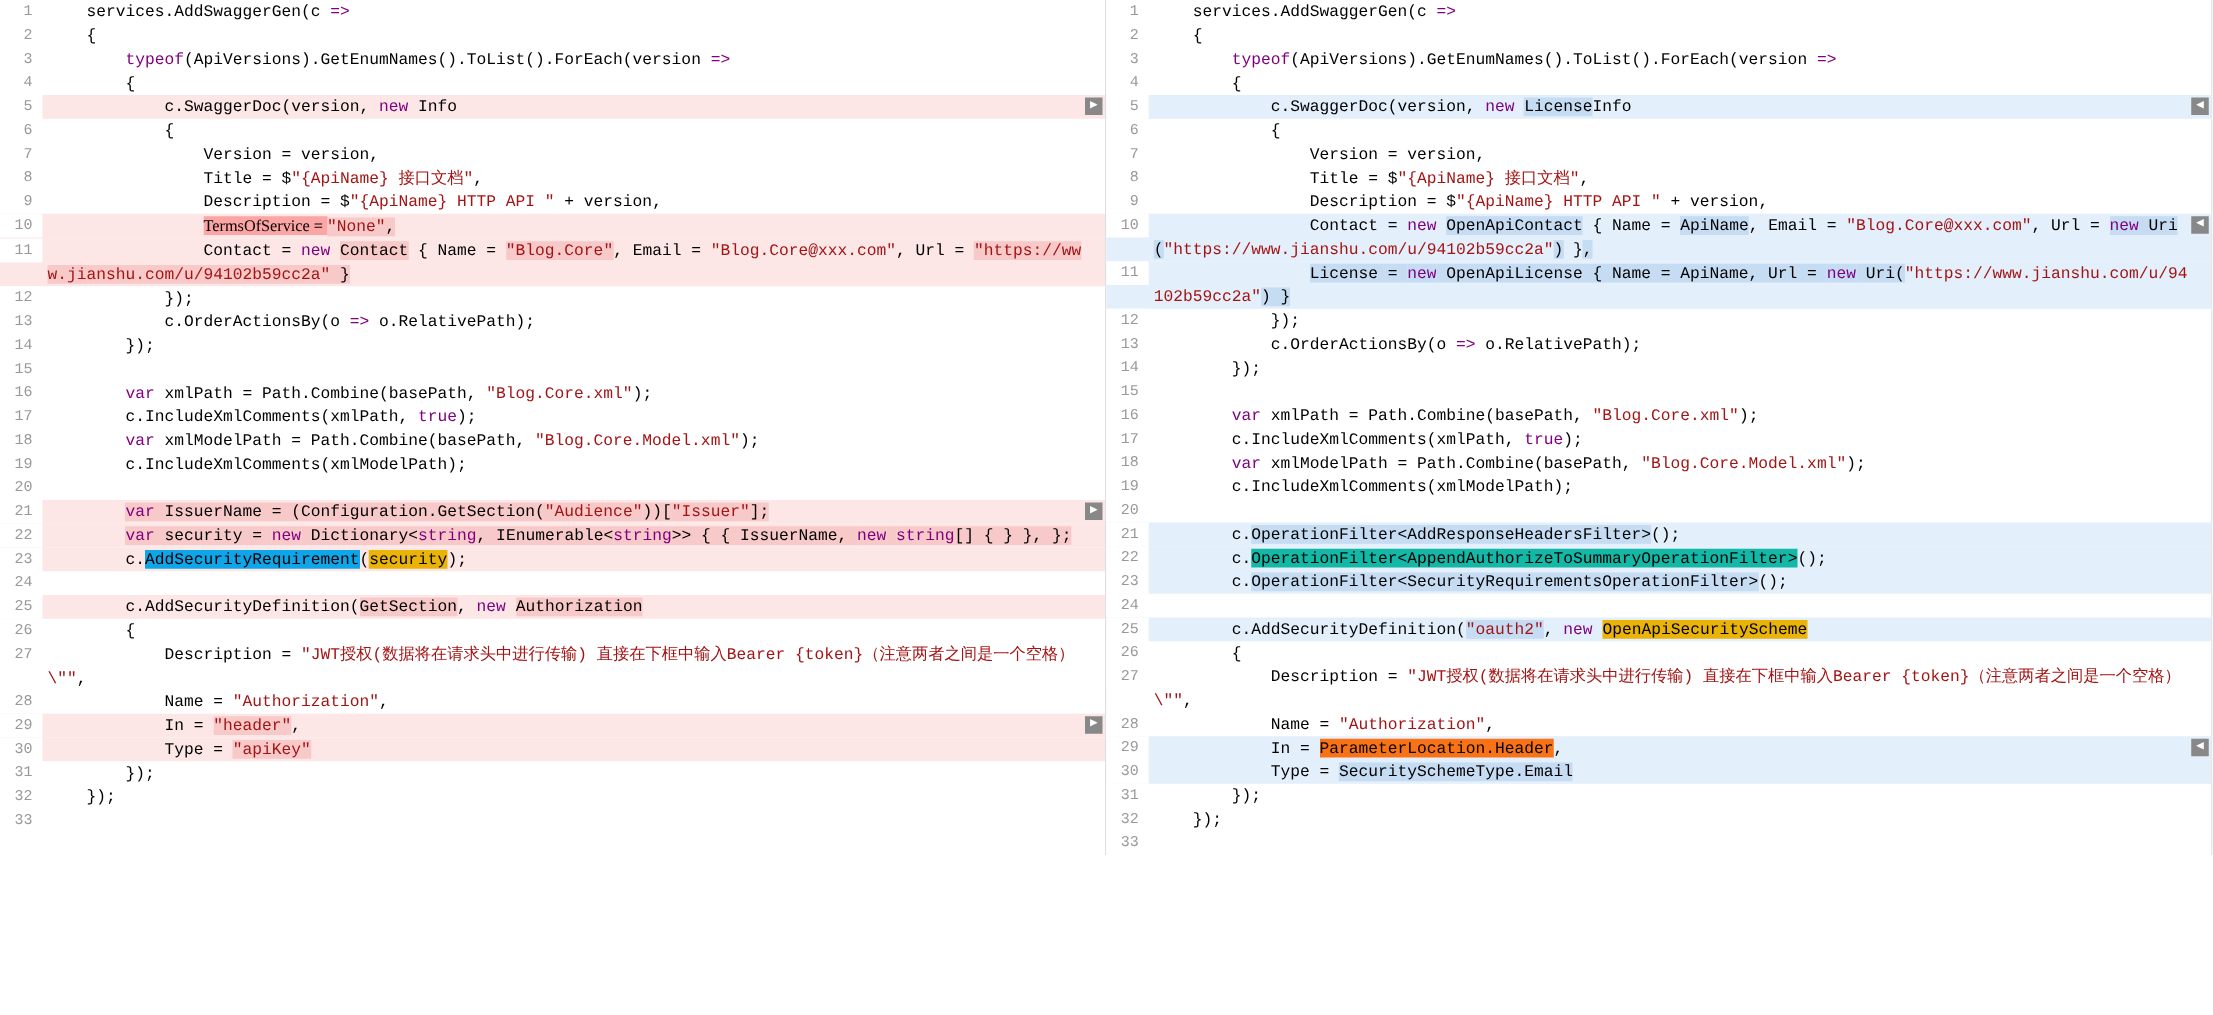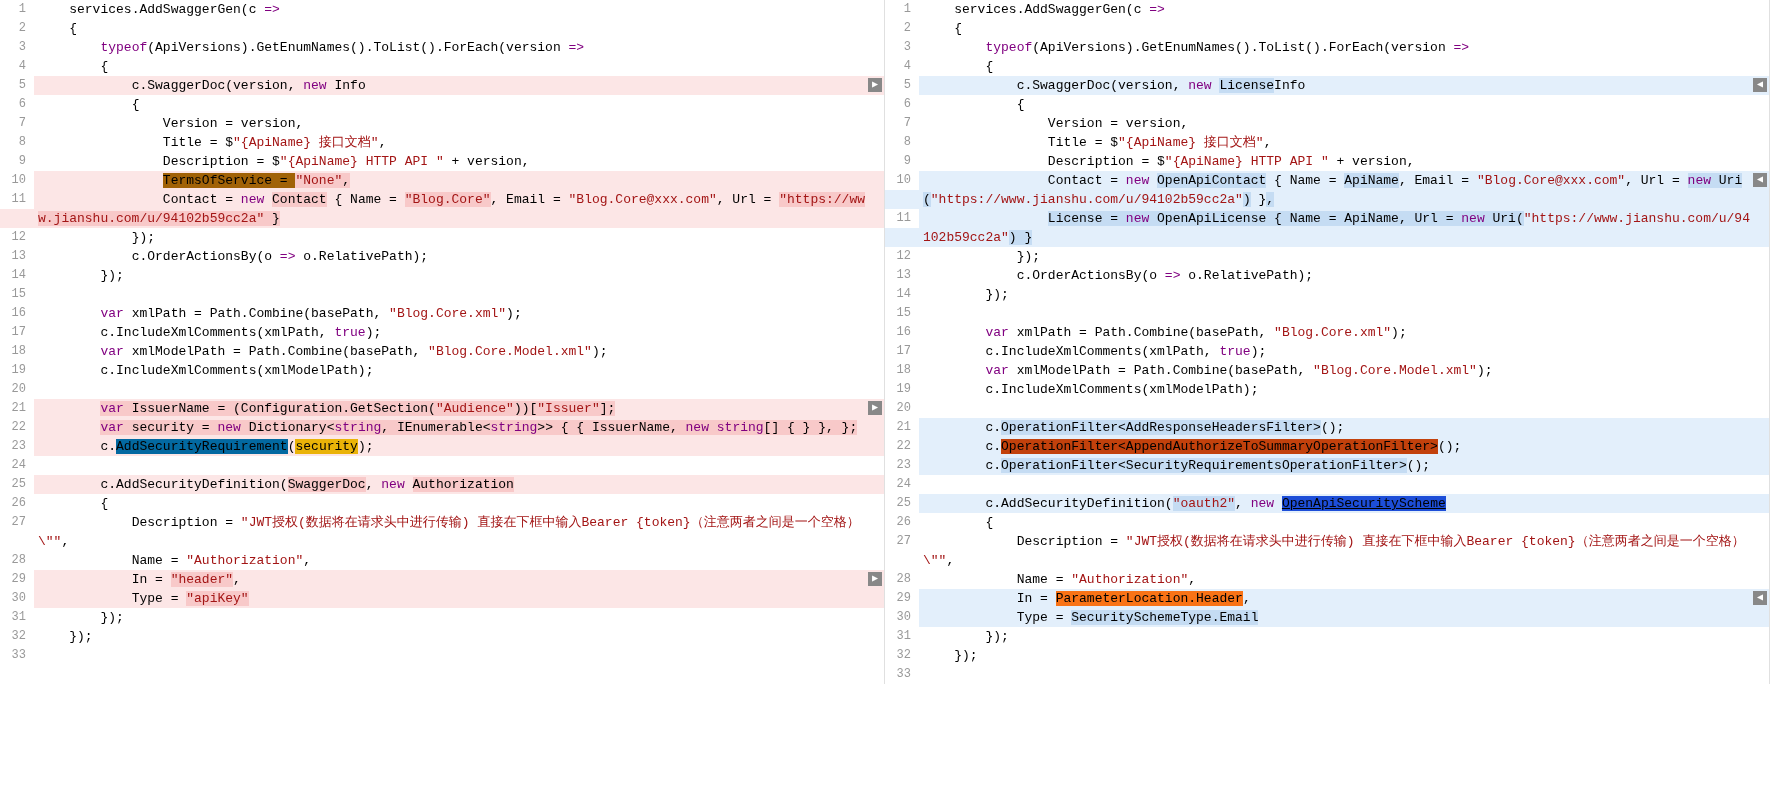--- a/index.html
+++ b/index.html
@@ -101,21 +101,21 @@
       <div class="code-line">
         <div class="line-number">8</div>
         <div class="line-content"><span>                Title = $</span><span style="color: rgb(163, 21, 21);">"{ApiName} 接口文档"</span><span>,</span></div>
       </div>
       <div class="code-line">
         <div class="line-number">9</div>
         <div class="line-content"><span>                Description = $</span><span style="color: rgb(163, 21, 21);">"{ApiName} HTTP API "</span><span> + version,</span></div>
       </div>
       <div class="code-line hl-red">
         <div class="line-number">10</div>
-        <div class="line-content"><span>                </span><span style="background: #a16207;">TermsOfService = </span><span style="background: rgb(248, 201, 201); color: rgb(163, 21, 21);">"None"</span><span style="background: rgb(248, 201, 201);">,</span></div>
+        <div class="line-content"><span>                </span><span style="background: #fca5a5; font-family: Liberation Serif, serif;">TermsOfService = </span><span style="background: rgb(248, 201, 201); color: rgb(163, 21, 21);">"None"</span><span style="background: rgb(248, 201, 201);">,</span></div>
       </div>
       <div class="code-line hl-red">
         <div class="line-number">11</div>
         <div class="line-content"><span>                Contact = </span><span style="color: rgb(128, 0, 128);">new</span><span> </span><span style="background: rgb(248, 201, 201);">Contact</span><span> { Name = </span><span style="background: rgb(248, 201, 201); color: rgb(163, 21, 21);">"Blog.Core"</span><span>, Email = </span><span style="color: rgb(163, 21, 21);">"Blog.Core@xxx.com"</span><span>, Url = </span><span style="background: rgb(248, 201, 201); color: rgb(163, 21, 21);">"https://www.jianshu.com/u/94102b59cc2a"</span><span style="background: rgb(248, 201, 201);"> }</span></div>
       </div>
       <div class="code-line">
         <div class="line-number">12</div>
         <div class="line-content"><span>            });</span></div>
       </div>
       <div class="code-line">
@@ -154,29 +154,29 @@
         <div class="line-number">21</div>
         <div class="line-content"><span>        </span><span style="background: rgb(248, 201, 201); color: rgb(128, 0, 128);">var</span><span style="background: rgb(248, 201, 201);"> IssuerName = (Configuration.GetSection(</span><span style="background: rgb(248, 201, 201); color: rgb(163, 21, 21);">"Audience"</span><span style="background: rgb(248, 201, 201);">))[</span><span style="background: rgb(248, 201, 201); color: rgb(163, 21, 21);">"Issuer"</span><span style="background: rgb(248, 201, 201);">];</span></div>
         <div class="marker">▶</div>
       </div>
       <div class="code-line hl-red">
         <div class="line-number">22</div>
         <div class="line-content"><span>        </span><span style="background: rgb(248, 201, 201); color: rgb(128, 0, 128);">var</span><span style="background: rgb(248, 201, 201);"> security = </span><span style="background: rgb(248, 201, 201); color: rgb(128, 0, 128);">new</span><span style="background: rgb(248, 201, 201);"> Dictionary&lt;</span><span style="background: rgb(248, 201, 201); color: rgb(128, 0, 128);">string</span><span style="background: rgb(248, 201, 201);">, IEnumerable&lt;</span><span style="background: rgb(248, 201, 201); color: rgb(128, 0, 128);">string</span><span style="background: rgb(248, 201, 201);">&gt;&gt; { { IssuerName, </span><span style="background: rgb(248, 201, 201); color: rgb(128, 0, 128);">new</span><span style="background: rgb(248, 201, 201);"> </span><span style="background: rgb(248, 201, 201); color: rgb(128, 0, 128);">string</span><span style="background: rgb(248, 201, 201);">[] { } }, };</span></div>
       </div>
       <div class="code-line hl-red">
         <div class="line-number">23</div>
-        <div class="line-content"><span>        c.</span><span style="background: #0369a1;">AddSecurityRequirement</span><span>(</span><span style="background: #eab308;">security</span><span>);</span></div>
+        <div class="line-content"><span>        c.</span><span style="background: #0ea5e9;">AddSecurityRequirement</span><span>(</span><span style="background: #eab308;">security</span><span>);</span></div>
       </div>
       <div class="code-line">
         <div class="line-number">24</div>
         <div class="line-content"><span></span></div>
       </div>
       <div class="code-line hl-red">
         <div class="line-number">25</div>
-        <div class="line-content"><span>        c.AddSecurityDefinition(</span><span style="background: rgb(248, 201, 201);">SwaggerDoc</span><span>, </span><span style="color: rgb(128, 0, 128);">new</span><span> </span><span style="background: rgb(248, 201, 201);">Authorization</span></div>
+        <div class="line-content"><span>        c.AddSecurityDefinition(</span><span style="background: rgb(248, 201, 201);">GetSection</span><span>, </span><span style="color: rgb(128, 0, 128);">new</span><span> </span><span style="background: rgb(248, 201, 201);">Authorization</span></div>
       </div>
       <div class="code-line">
         <div class="line-number">26</div>
         <div class="line-content"><span>        {</span></div>
       </div>
       <div class="code-line">
         <div class="line-number">27</div>
         <div class="line-content"><span>            Description = </span><span style="color: rgb(163, 21, 21);">"JWT授权(数据将在请求头中进行传输) 直接在下框中输入Bearer {token}（注意两者之间是一个空格）\""</span><span>,</span></div>
       </div>
       <div class="code-line">
@@ -287,33 +287,33 @@
       <div class="code-line">
         <div class="line-number">20</div>
         <div class="line-content"><span></span></div>
       </div>
       <div class="code-line hl-blue">
         <div class="line-number">21</div>
         <div class="line-content"><span>        c.</span><span style="background: rgb(197, 220, 243);">OperationFilter&lt;AddResponseHeadersFilter&gt;</span><span>();</span></div>
       </div>
       <div class="code-line hl-blue">
         <div class="line-number">22</div>
-        <div class="line-content"><span>        c.</span><span style="background: #c2410c;">OperationFilter&lt;AppendAuthorizeToSummaryOperationFilter&gt;</span><span>();</span></div>
+        <div class="line-content"><span>        c.</span><span style="background: #14b8a6;">OperationFilter&lt;AppendAuthorizeToSummaryOperationFilter&gt;</span><span>();</span></div>
       </div>
       <div class="code-line hl-blue">
         <div class="line-number">23</div>
         <div class="line-content"><span>        c.</span><span style="background: rgb(197, 220, 243);">OperationFilter&lt;SecurityRequirementsOperationFilter&gt;</span><span>();</span></div>
       </div>
       <div class="code-line">
         <div class="line-number">24</div>
         <div class="line-content"><span></span></div>
       </div>
       <div class="code-line hl-blue">
         <div class="line-number">25</div>
-        <div class="line-content"><span>        c.AddSecurityDefinition(</span><span style="background: rgb(197, 220, 243); color: rgb(163, 21, 21);">"oauth2"</span><span>, </span><span style="color: rgb(128, 0, 128);">new</span><span> </span><span style="background: #1d4ed8; text-decoration: underline;">OpenApiSecurityScheme</span></div>
+        <div class="line-content"><span>        c.AddSecurityDefinition(</span><span style="background: rgb(197, 220, 243); color: rgb(163, 21, 21);">"oauth2"</span><span>, </span><span style="color: rgb(128, 0, 128);">new</span><span> </span><span style="background: #eab308;">OpenApiSecurityScheme</span></div>
       </div>
       <div class="code-line">
         <div class="line-number">26</div>
         <div class="line-content"><span>        {</span></div>
       </div>
       <div class="code-line">
         <div class="line-number">27</div>
         <div class="line-content"><span>            Description = </span><span style="color: rgb(163, 21, 21);">"JWT授权(数据将在请求头中进行传输) 直接在下框中输入Bearer {token}（注意两者之间是一个空格）\""</span><span>,</span></div>
       </div>
       <div class="code-line">

